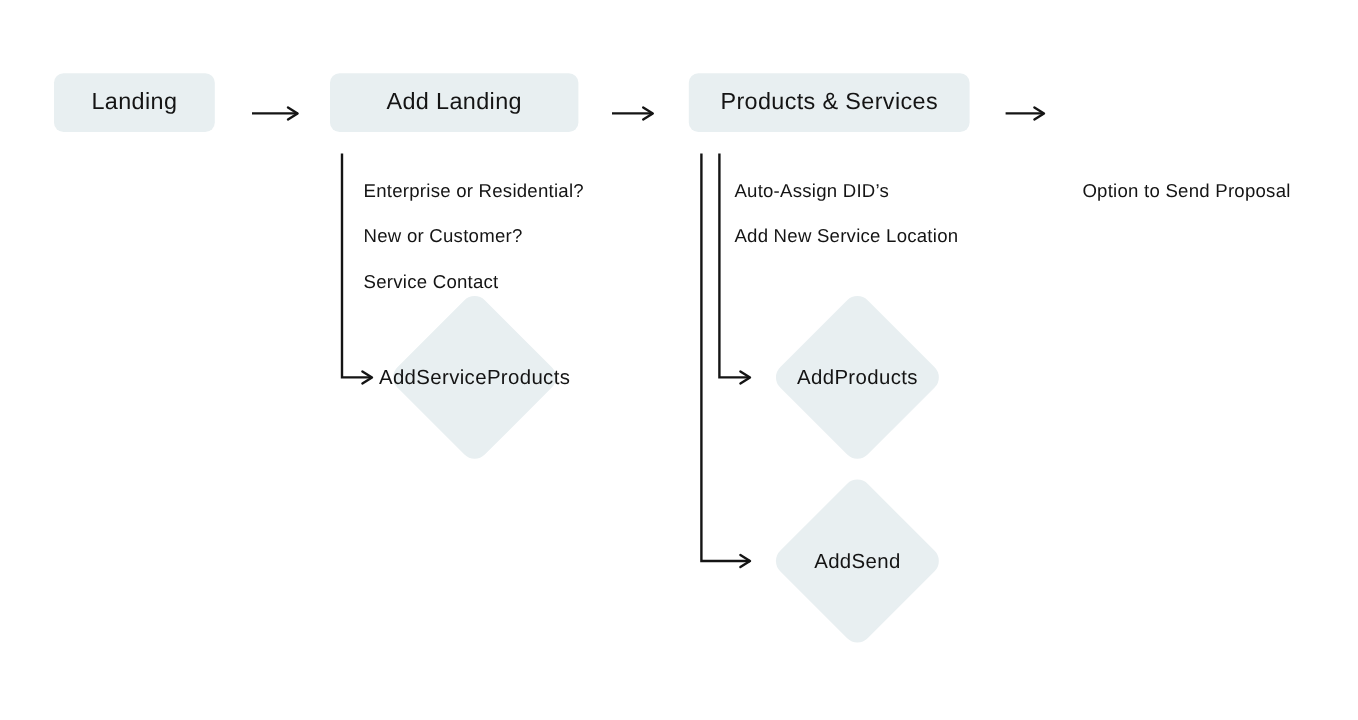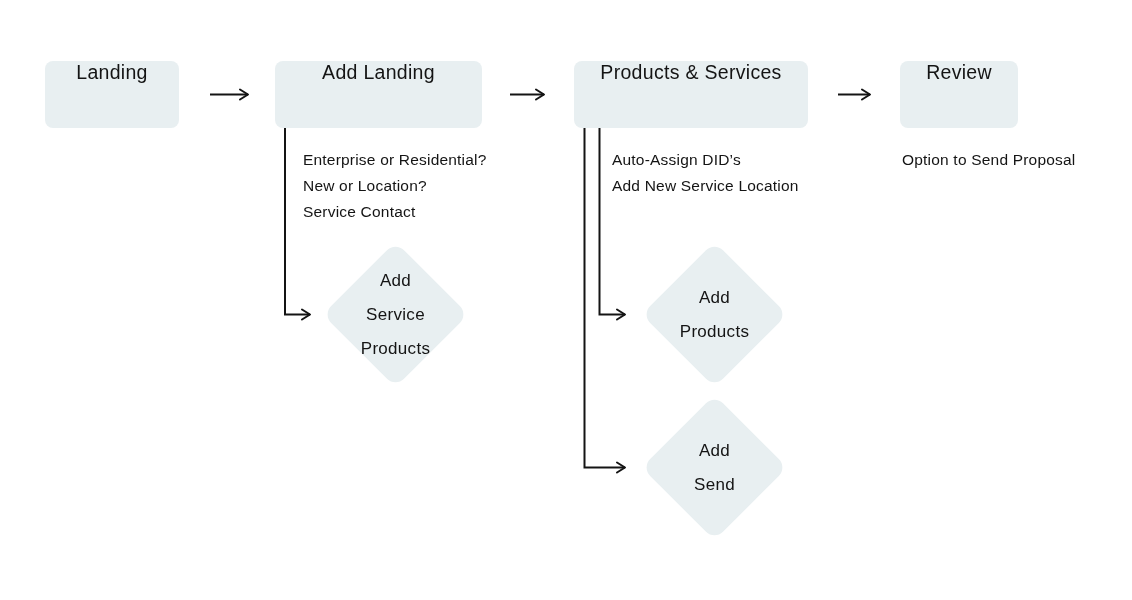--- a/index.html
+++ b/index.html
@@ -28,36 +28,38 @@
     pointer-events: none;
   }
   .conn, .arrowhead-path {
     stroke: var(--connector);
     stroke-width: 2;
     fill: none;
   }
   .stage-box {
     position: absolute;
     top: 61px;
-    height: 67px;
+    height: 49px;
     background: var(--node-fill);
     border-radius: 8px;
     display: flex;
+    align-items: center;
     justify-content: center;
   }
   .stage-label {
     font-size: 19.5px;
     letter-spacing: 0.3px;
     color: var(--text);
     white-space: nowrap;
   }
   .notes {
     position: absolute;
     display: flex;
     flex-direction: column;
+    gap: 12px;
   }
   .note-line {
     font-size: 15.5px;
     line-height: 26px;
     letter-spacing: 0.2px;
     white-space: nowrap;
     color: var(--text);
   }
   .diamond {
     position: absolute;
@@ -69,21 +71,20 @@
     left: 21px; top: 21px;
     width: 103px; height: 103px;
     background: var(--node-fill);
     border-radius: 12px;
     transform: rotate(45deg);
   }
   .diamond-label {
     position: absolute;
     inset: 0;
     display: flex;
-    flex-direction: column;
     align-items: center;
     justify-content: center;
     text-align: center;
   }
   .diamond-line {
     font-size: 17px;
     line-height: 34px;
     letter-spacing: 0.3px;
     white-space: nowrap;
     color: var(--text);
@@ -113,27 +114,24 @@
   </div>
 
   <div class="stage-box" style="left:275px;width:207px">
     <span class="stage-label">Add Landing</span>
   </div>
 
   <div class="stage-box" style="left:574px;width:234px">
     <span class="stage-label">Products &amp; Services</span>
   </div>
 
-  <div class="stage-box" style="left:900px;width:118px">
-    <span class="stage-label">Review</span>
-  </div>
 
   <div class="notes" style="left:303px;top:147px">
     <div class="note-line">Enterprise or Residential?</div>
-    <div class="note-line">New or Location?</div>
+    <div class="note-line">New or Customer?</div>
     <div class="note-line">Service Contact</div>
   </div>
 
   <div class="notes" style="left:902px;top:147px">
     <div class="note-line">Option to Send Proposal</div>
   </div>
 
   <div class="notes" style="left:612px;top:147px">
     <div class="note-line">Auto-Assign DID’s</div>
     <div class="note-line">Add New Service Location</div>

